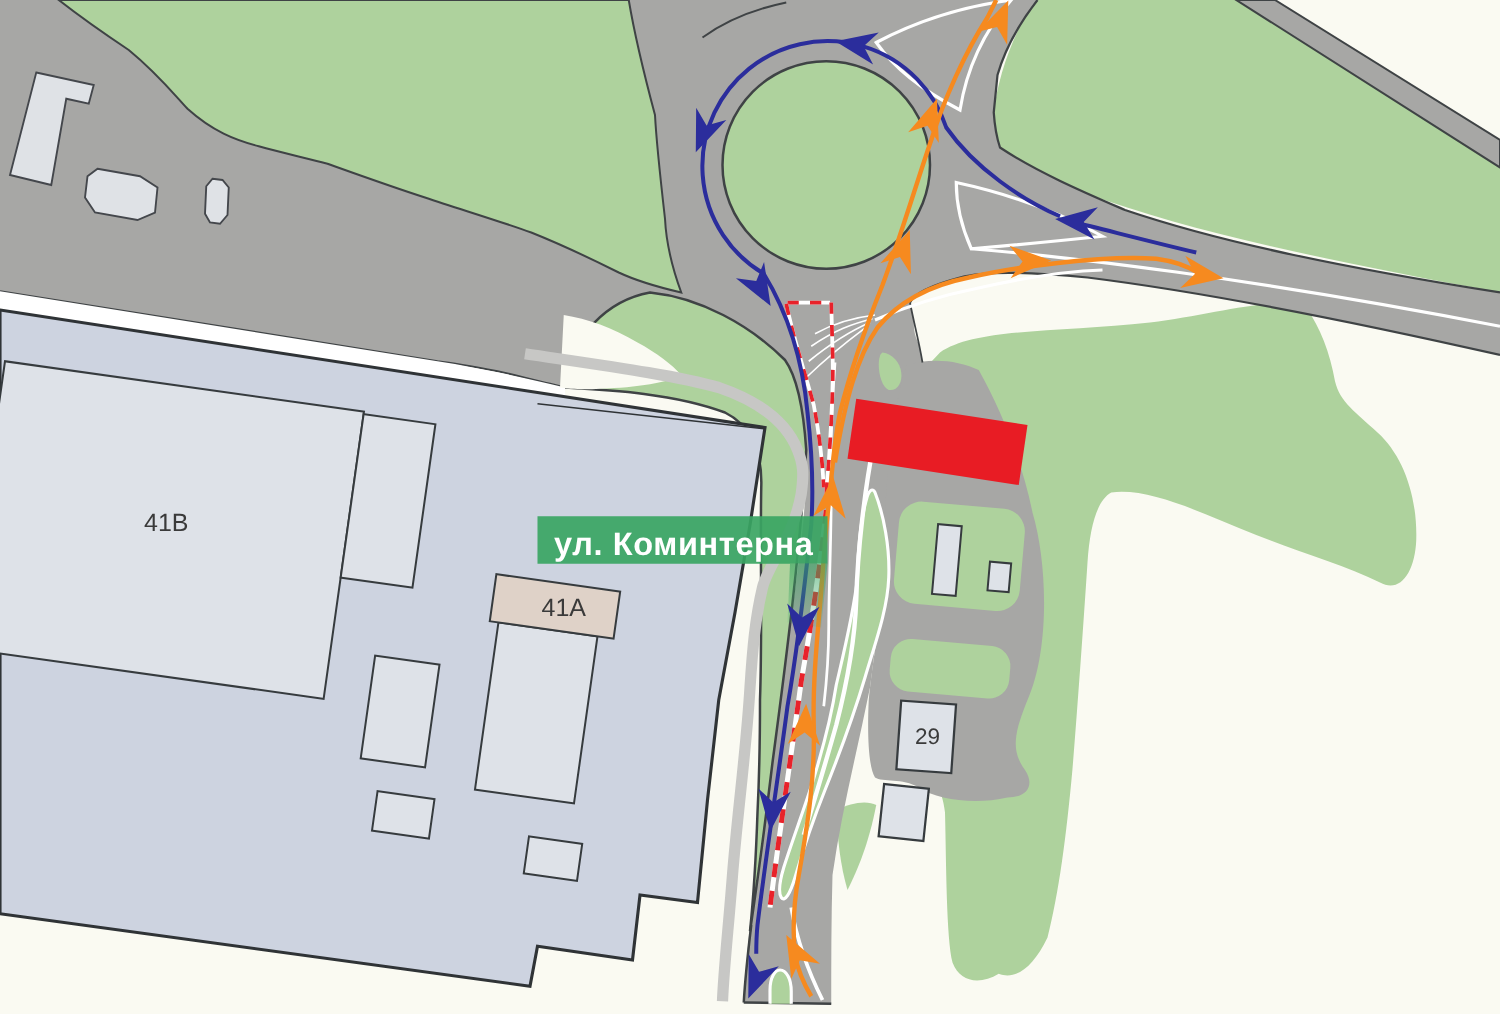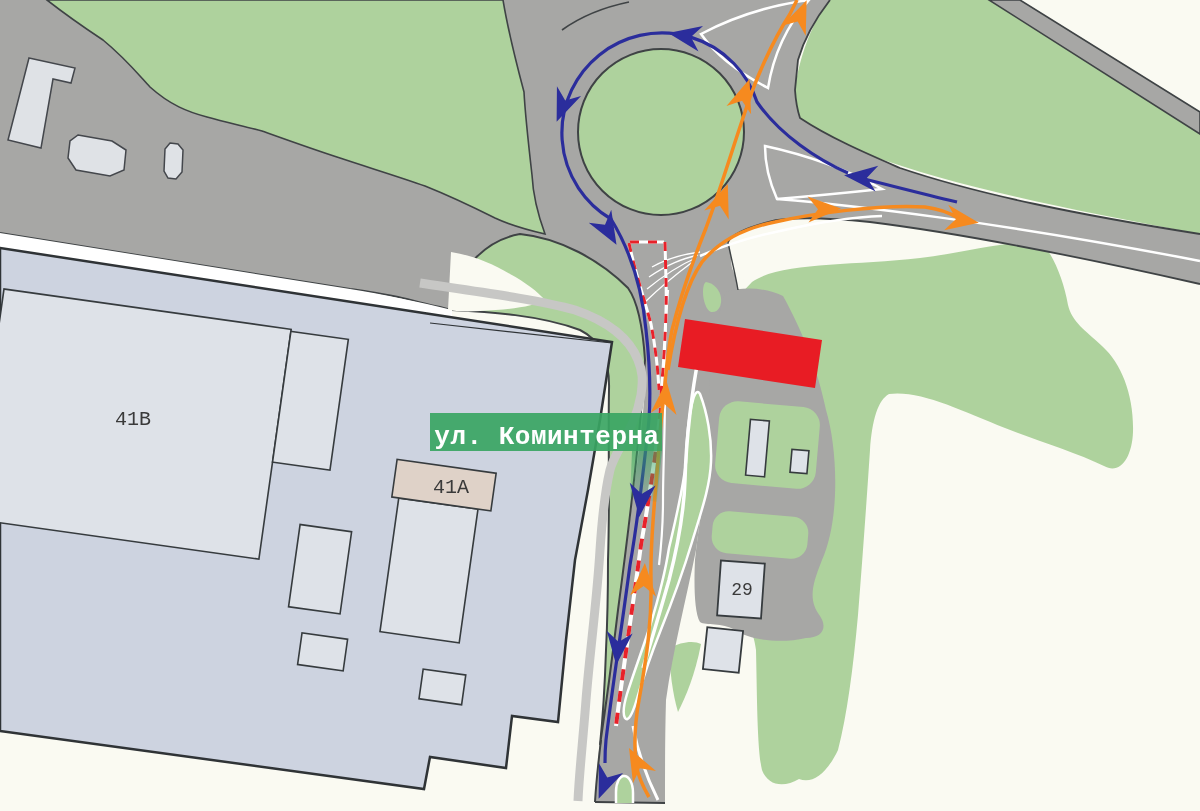--- a/index.html
+++ b/index.html
@@ -1,16 +1,16 @@
 <!DOCTYPE html>
 <html><head>
 <meta charset="utf-8">
 <style>
 html,body{margin:0;padding:0;background:#fafaf2;}
-#map{width:992px;height:811px;position:relative;font-family:Liberation Mono, monospace;}
+#map{width:992px;height:811px;position:relative;font-family:Liberation Sans, sans-serif;}
 </style>
 </head>
 <body>
 
 <div id="map">
 <svg width="1200" height="811" viewBox="0 0 1200 811">
 
 <rect x="0" y="0" width="1200" height="811" fill="#fafaf2"></rect>
 
 <path id="greenB" d="M830,0 L989,0 L1200,134 L1200,234 C1060,208 950,185 870,155 C830,140 806,128 800,120 C795,108 794,98 795,90 C798,62 812,20 830,0 Z" fill="#aed29d"></path>

